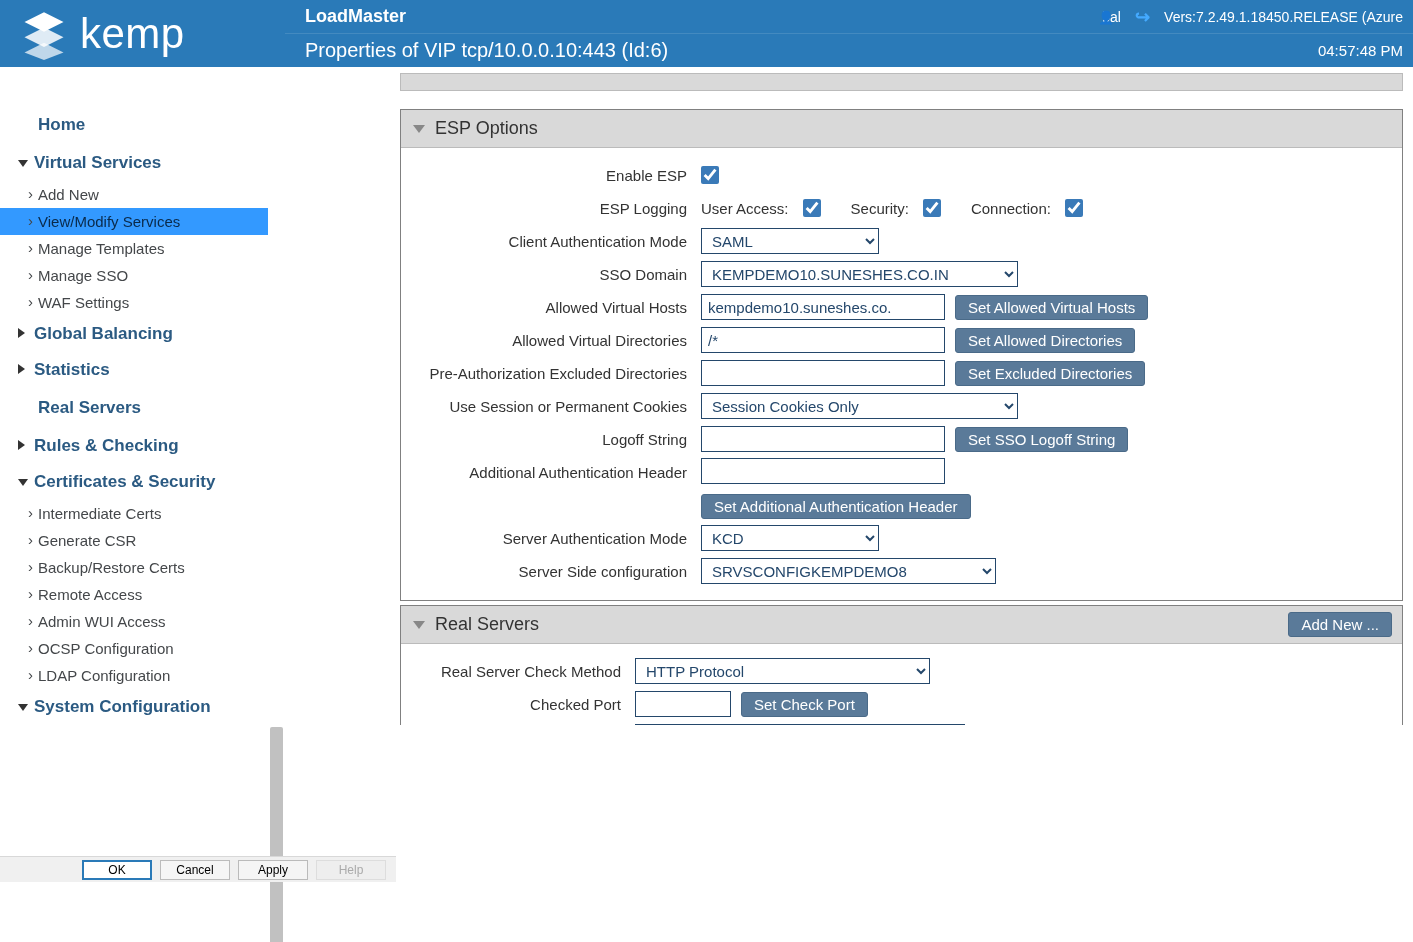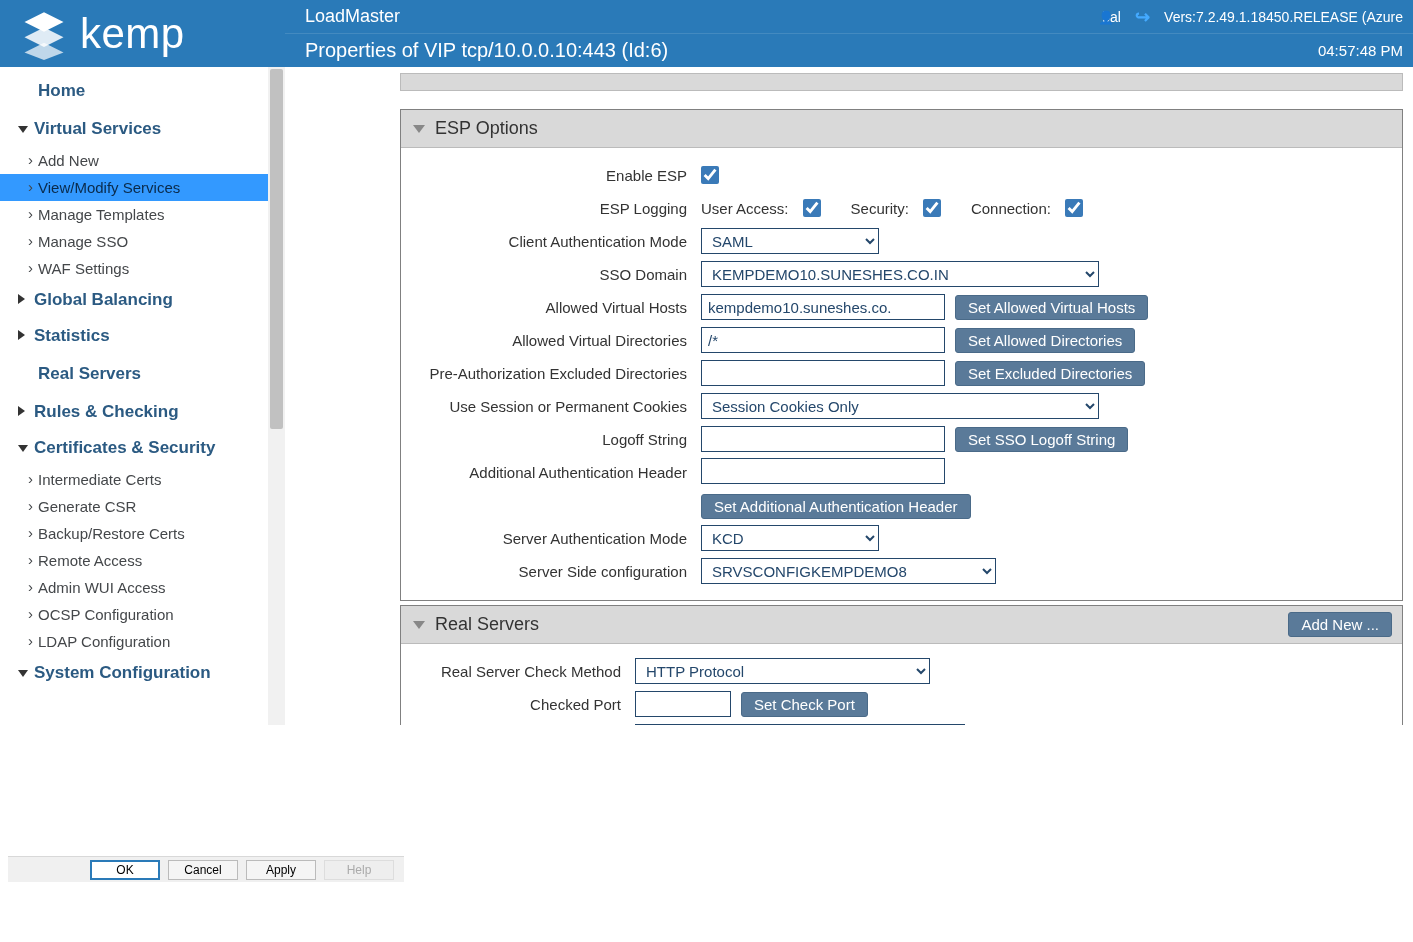--- a/index.html
+++ b/index.html
@@ -55,20 +55,21 @@
   .header-row2 .time { font-size: 15px; }
 
   .body-wrap {
     display: flex;
     height: 658px;
   }
   .sidebar-outer {
     width: 285px;
     display: flex;
     border-right: 0;
+    align-items: flex-end;
   }
   .sidebar {
     width: 268px;
     padding-top: 4px;
     overflow-y: hidden;
   }
   .scroll-rail {
     width: 17px;
     background: #f1f1f1;
     position: relative;
@@ -216,21 +217,21 @@
   }
   select.std {
     border: 1px solid #24476b;
     height: 26px;
     padding: 0 6px;
     font-size: 15px;
     color: #24476b;
     background:#fff;
   }
   .sel-200 { width: 178px; }
-  .sel-350 { width: 398px; }
+  .sel-350 { width: 317px; }
   .sel-295 { width: 295px; }
   .inp-244 { width: 244px; }
   .inp-96  { width: 96px; }
   .inp-330 { width: 330px; }
 
   .btn {
     background: #5a7a99;
     color: #fff;
     border: 1px solid #4a6a88;
     padding: 3px 12px;
@@ -250,21 +251,21 @@
   .user-icon::before {
     content:"\1F464"; color:#fff; font-size:13px;
   }
   .logout-icon::before {
     content:"\21AA"; color:#44aaff; font-size:18px; font-weight:bold;
   }
 
   
   .dialog-bar {
     position: absolute;
-    left: 8px;
+    left: 0;
     bottom: 60px;
     width: 396px;
     height: 26px;
     background: #f0f0f0;
     border-top: 1px solid #d8d8d8;
     display: flex;
     align-items: center;
     justify-content: flex-end;
     gap: 8px;
     padding-right: 10px;
@@ -300,21 +301,21 @@
         <path d="M24 4 L42 13 L24 22 L6 13 Z"></path>
         <path d="M24 18 L42 27 L24 36 L6 27 Z" opacity="0.85"></path>
         <path d="M24 32 L42 41 L24 48 L6 41 Z" opacity="0.7"></path>
       </g>
         </svg>
     </span>
     <span class="logo-text">kemp</span>
   </div>
   <div class="header-right">
     <div class="header-row1">
-      <span style="font-weight:400;">LoadMaster</span>
+      <span style="font-weight:700;">LoadMaster</span>
       <span class="right-info">
         <span>
           <span class="user-icon"></span>
           <span>bal</span>
         </span>
         <span class="logout-icon"></span>
         <span>Vers:7.2.49.1.18450.RELEASE (Azure</span>
       </span>
     </div>
     <div class="header-row2">

